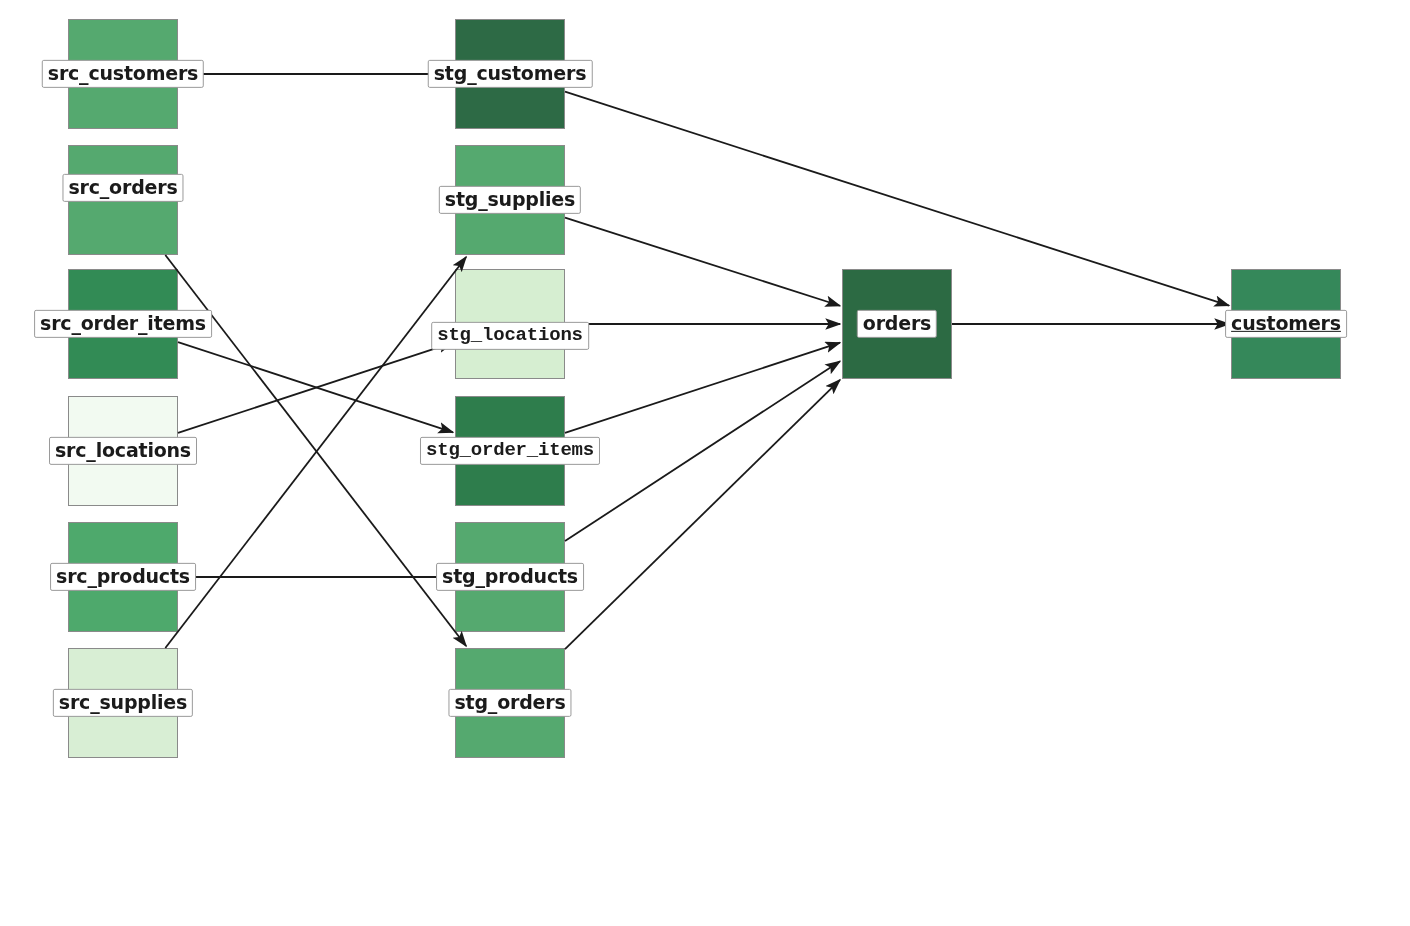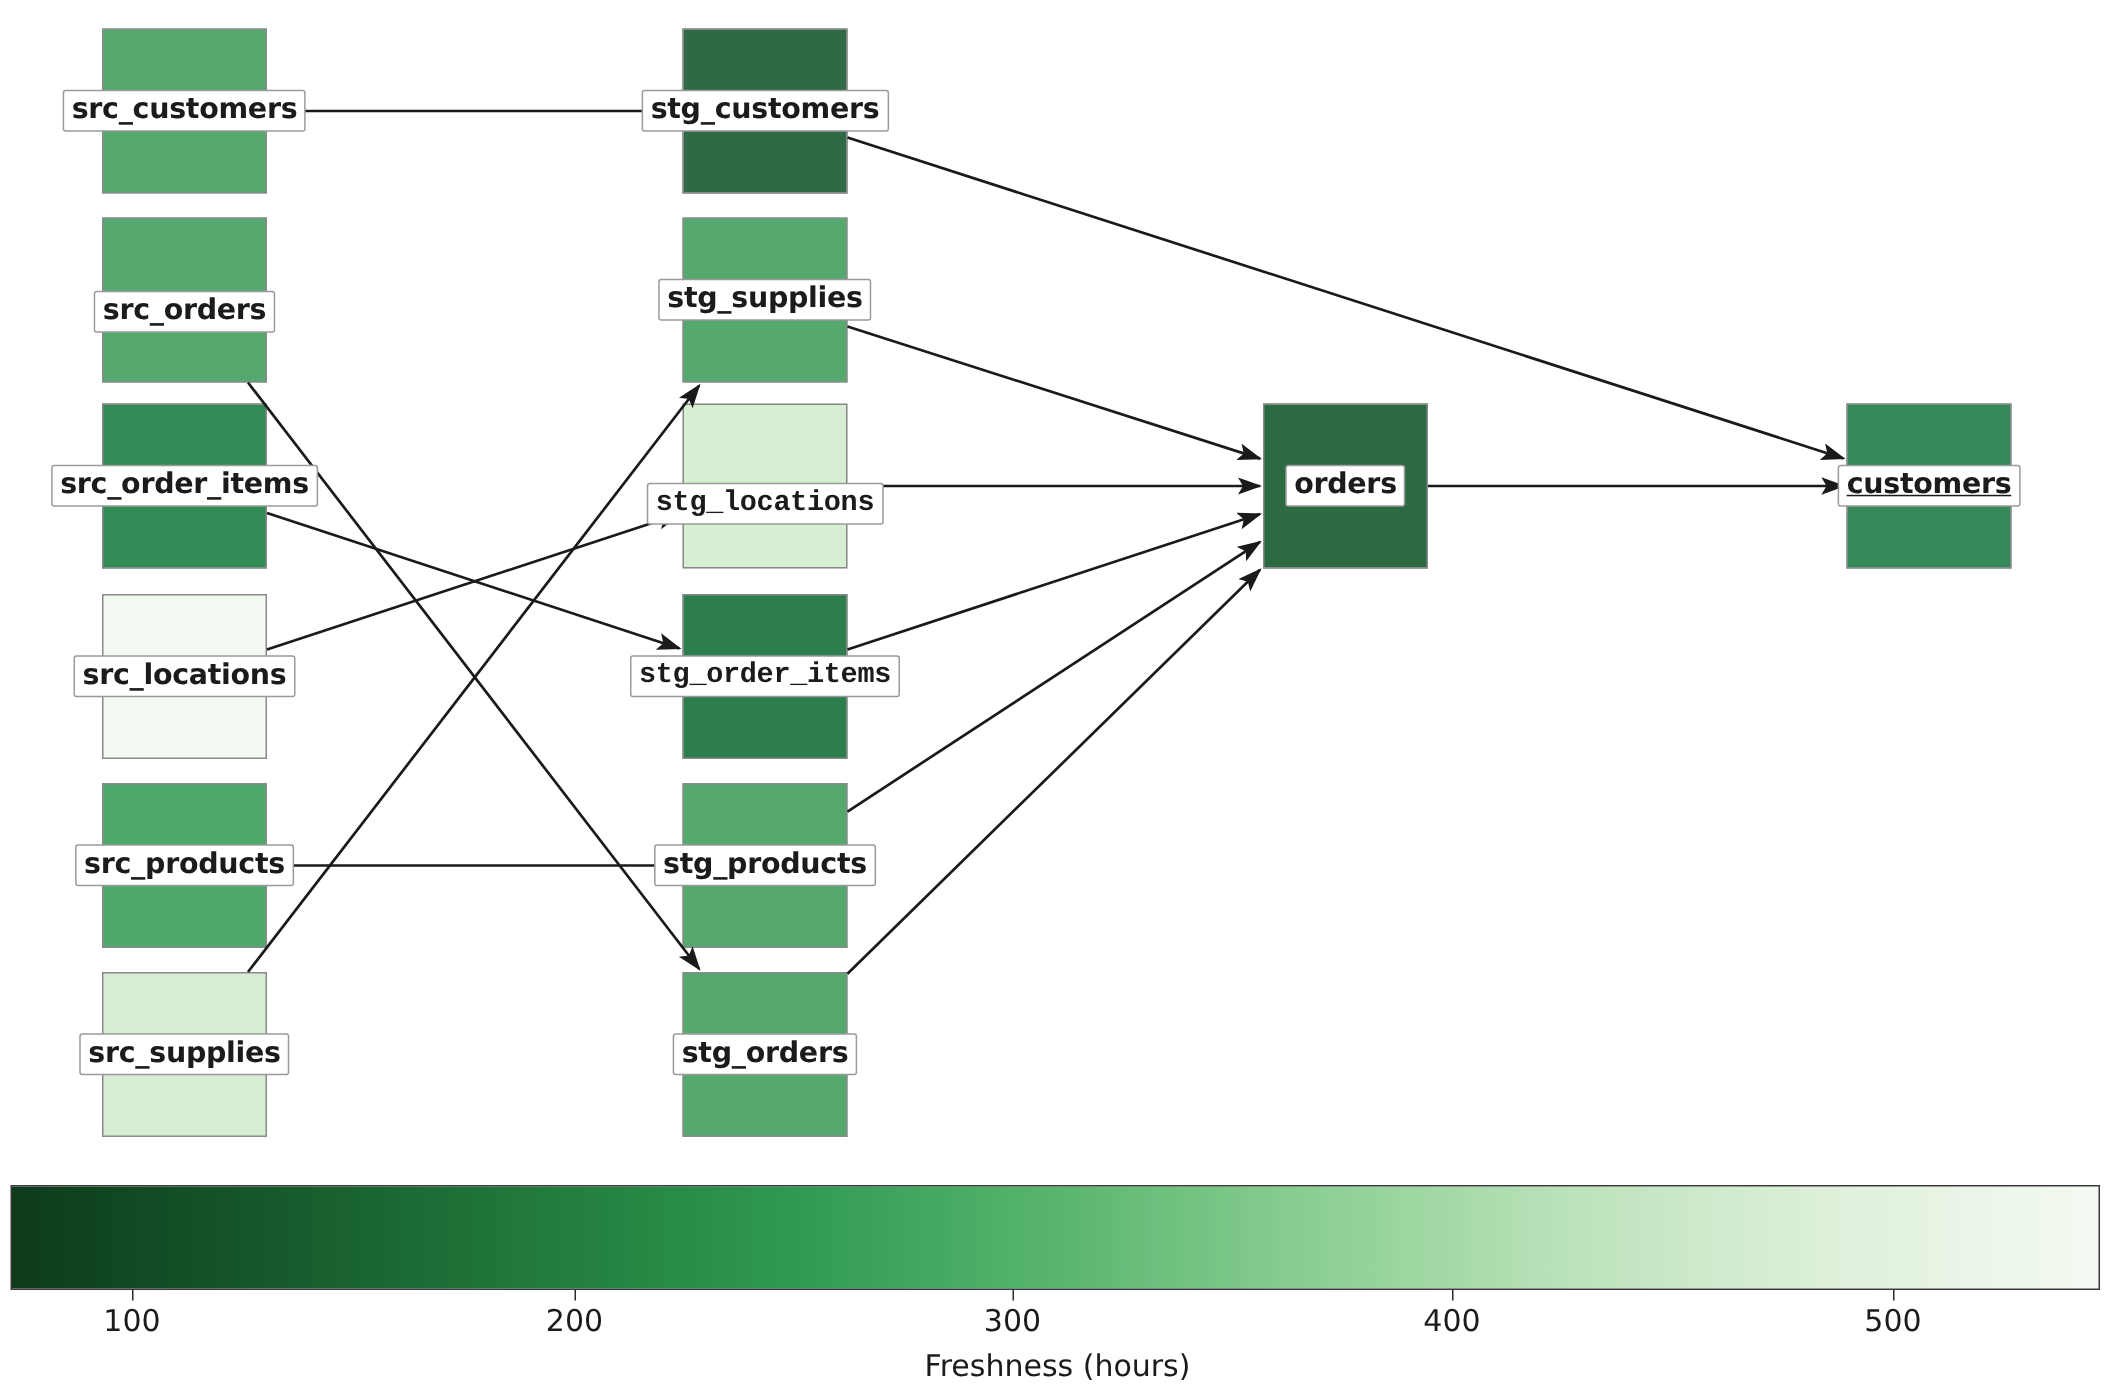--- a/index.html
+++ b/index.html
@@ -138,46 +138,30 @@
           <path d="M 565.00 217.62 L 840.00 305.74" stroke="#1a1a1a" stroke-width="1.8" fill="none" marker-end="url(#arrowhead)"></path>
           <path d="M 565.00 324.00 L 840.00 324.00" stroke="#1a1a1a" stroke-width="1.8" fill="none" marker-end="url(#arrowhead)"></path>
           <path d="M 565.00 432.95 L 840.00 342.71" stroke="#1a1a1a" stroke-width="1.8" fill="none" marker-end="url(#arrowhead)"></path>
           <path d="M 565.00 541.04 L 840.00 361.26" stroke="#1a1a1a" stroke-width="1.8" fill="none" marker-end="url(#arrowhead)"></path>
           <path d="M 565.00 649.14 L 840.00 379.82" stroke="#1a1a1a" stroke-width="1.8" fill="none" marker-end="url(#arrowhead)"></path>
           <path d="M 952.00 324.00 L 1229.00 324.00" stroke="#1a1a1a" stroke-width="1.8" fill="none" marker-end="url(#arrowhead)"></path>
         </g>
     </svg>
     <div id="labels-layer">
         <div class="node-label" style="left: 123px; top: 74px;">src_customers</div>
-        <div class="node-label" style="left: 123px; top: 208px;">src_orders</div>
+        <div class="node-label" style="left: 123px; top: 188px;">src_orders</div>
         <div class="node-label" style="left: 123px; top: 324px;">src_order_items</div>
         <div class="node-label" style="left: 123px; top: 451px;">src_locations</div>
         <div class="node-label" style="left: 123px; top: 577px;">src_products</div>
         <div class="node-label" style="left: 123px; top: 703px; text-align: right;">src_supplies</div>
         <div class="node-label" style="left: 510px; top: 74px;">stg_customers</div>
         <div class="node-label" style="left: 510px; top: 200px;">stg_supplies</div>
         <div class="node-label" style="left: 510px; top: 336px; font-family: Liberation Mono, monospace;">stg_locations</div>
         <div class="node-label" style="left: 510px; top: 451px; font-family: Liberation Mono, monospace;">stg_order_items</div>
         <div class="node-label" style="left: 510px; top: 577px;">stg_products</div>
         <div class="node-label" style="left: 510px; top: 703px;">stg_orders</div>
         <div class="node-label" style="left: 897px; top: 324px;">orders</div>
         <div class="node-label" style="left: 1286px; top: 324px; text-decoration: underline;">customers</div>
       </div>
   </div>
 
-  <div id="colorbar-wrap">
-    <div id="colorbar" style="background: linear-gradient(to right, rgb(13, 59, 28), rgb(22, 89, 43), rgb(33, 122, 60), rgb(47, 154, 82), rgb(88, 181, 110), rgb(140, 207, 147), rgb(188, 227, 187), rgb(223, 240, 219), rgb(244, 250, 242));"></div>
-    <div id="cb-ticks">
-        <div class="cb-tick" style="left: 88px;"></div>
-        <div class="cb-ticklabel" style="left: 88px;">100</div>
-        <div class="cb-tick" style="left: 383px;"></div>
-        <div class="cb-ticklabel" style="left: 383px;">200</div>
-        <div class="cb-tick" style="left: 675px;"></div>
-        <div class="cb-ticklabel" style="left: 675px;">300</div>
-        <div class="cb-tick" style="left: 968px;"></div>
-        <div class="cb-ticklabel" style="left: 968px;">400</div>
-        <div class="cb-tick" style="left: 1262px;"></div>
-        <div class="cb-ticklabel" style="left: 1262px;">500</div>
-      </div>
-    <div id="cb-axis-label">Freshness (hours)</div>
-  </div>
 
 </div>
 
 </body></html>

